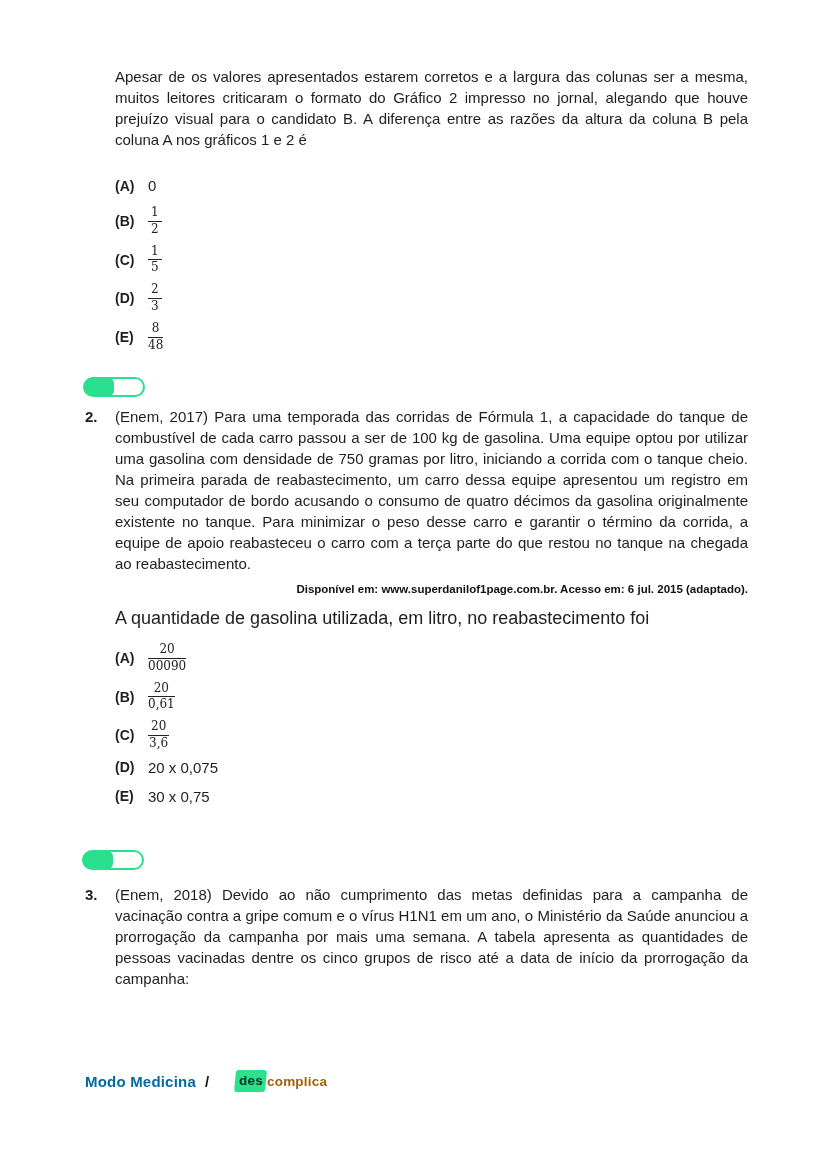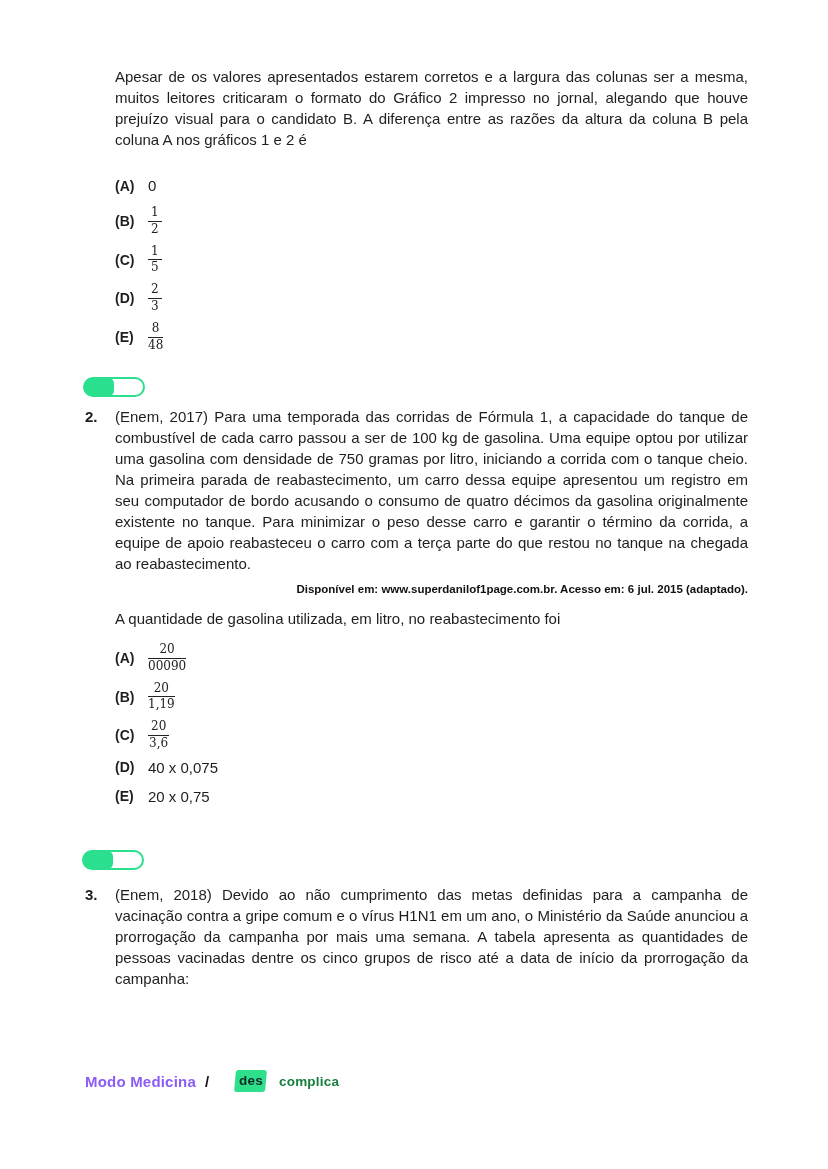--- a/index.html
+++ b/index.html
@@ -6,21 +6,21 @@
   .page{
     position:relative;width:772px;height:1169px;background:#ffffff;
     font-family:"Liberation Sans", sans-serif;color:#1e1e1e;overflow:hidden;
   }
   
   .para{font-size:15px;line-height:21px;text-align:justify;margin:0;}
   .q-block{position:absolute;display:grid;grid-template-columns:30px 633px;}
   .q-num{font-weight:bold;font-size:15px;line-height:21px;}
   .q-body{width:633px;}
   .source-line{font-size:11.5px;font-weight:bold;text-align:right;margin:9px 0 0 0;color:#111;}
-  .prompt{font-size:15px;line-height:21px;text-align:left;margin:13px 0 0 0;}
+  .prompt{font-size:18px;line-height:21px;text-align:left;margin:13px 0 0 0;}
   
   .options{margin-top:14px;}
   .opt{display:flex;align-items:center;margin-bottom:12px;}
   .opt-label{font-weight:bold;font-size:14px;width:33px;flex:0 0 33px;}
   .opt-value{font-size:15px;}
   .frac{
     display:inline-block;text-align:center;vertical-align:middle;
     font-family:"DejaVu Serif", serif;font-size:12px;line-height:1.15;color:#222;
   }
   .frac .num{display:block;border-bottom:1px solid #222;padding:0 3px 1px 3px;}
@@ -30,29 +30,29 @@
   .toggle{
     position:absolute;width:62px;height:20px;border:2px solid #2ae08e;
     border-radius:13px;background:#fff;box-sizing:border-box;
   }
   .toggle .knob{
     position:absolute;left:-1px;top:-1px;width:30px;height:18px;
     background:#2ae08e;border-radius:10px 6px 6px 10px;
   }
   
   .footer{position:absolute;left:85px;top:1070px;display:flex;align-items:center;font-weight:bold;}
-  .footer .brand{font-size:15px;letter-spacing:0.2px;color:#8b5cf6;}
+  .footer .brand{font-size:15px;letter-spacing:0.2px;color:#0369a1;}
   .footer .sep{font-size:15px;margin-left:9px;color:#161616;}
   .footer .logo{margin-left:26px;display:flex;align-items:center;font-size:13.5px;letter-spacing:0.2px;}
   .footer .logo-des{
     background:#2ee08c;color:#0e2b24;padding:3px 3px 4px 4px;border-radius:3px;
     transform:skewX(-5deg);display:inline-block;
   }
   .footer .logo-des > span{display:inline-block;transform:skewX(5deg);}
-  .footer .logo-complica{color:#15803d;padding-left:13px;}
+  .footer .logo-complica{color:#a16207;padding-left:1px;}
 </style>
 </head>
 <body>
 
 <div class="page">
 
   <p class="para" style="position:absolute;left:115px;top:66px;width:633px;">Apesar de os valores apresentados estarem corretos e a largura das colunas ser a mesma, muitos leitores criticaram o formato do Gráfico 2 impresso no jornal, alegando que houve prejuízo visual para o candidato B. A diferença entre as razões da altura da coluna B pela coluna A nos gráficos 1 e 2 é</p>
 
   <div class="options" style="position:absolute;left:115px;top:163px;">
     <div class="opt">
@@ -104,37 +104,37 @@
           <span class="opt-label">(A)</span>
           <span class="frac">
             <span class="num">20</span>
             <span class="den">00090</span>
           </span>
         </div>
         <div class="opt frac-row">
           <span class="opt-label">(B)</span>
           <span class="frac">
             <span class="num">20</span>
-            <span class="den">1,19</span>
+            <span class="den">0,61</span>
           </span>
         </div>
         <div class="opt frac-row">
           <span class="opt-label">(C)</span>
           <span class="frac">
             <span class="num">20</span>
             <span class="den">3,6</span>
           </span>
         </div>
         <div class="opt" style="margin-top:6px;">
           <span class="opt-label">(D)</span>
-          <span class="opt-value">40 x 0,075</span>
+          <span class="opt-value">20 x 0,075</span>
         </div>
         <div class="opt" style="margin-top:2px;">
           <span class="opt-label">(E)</span>
-          <span class="opt-value">20 x 0,75</span>
+          <span class="opt-value">30 x 0,75</span>
         </div>
       </div>
     </div>
   </div>
 
   <div class="toggle" style="left:82px;top:850px;">
     <div class="knob"></div>
   </div>
 
   <div class="q-block" style="left:85px;top:884px;">

